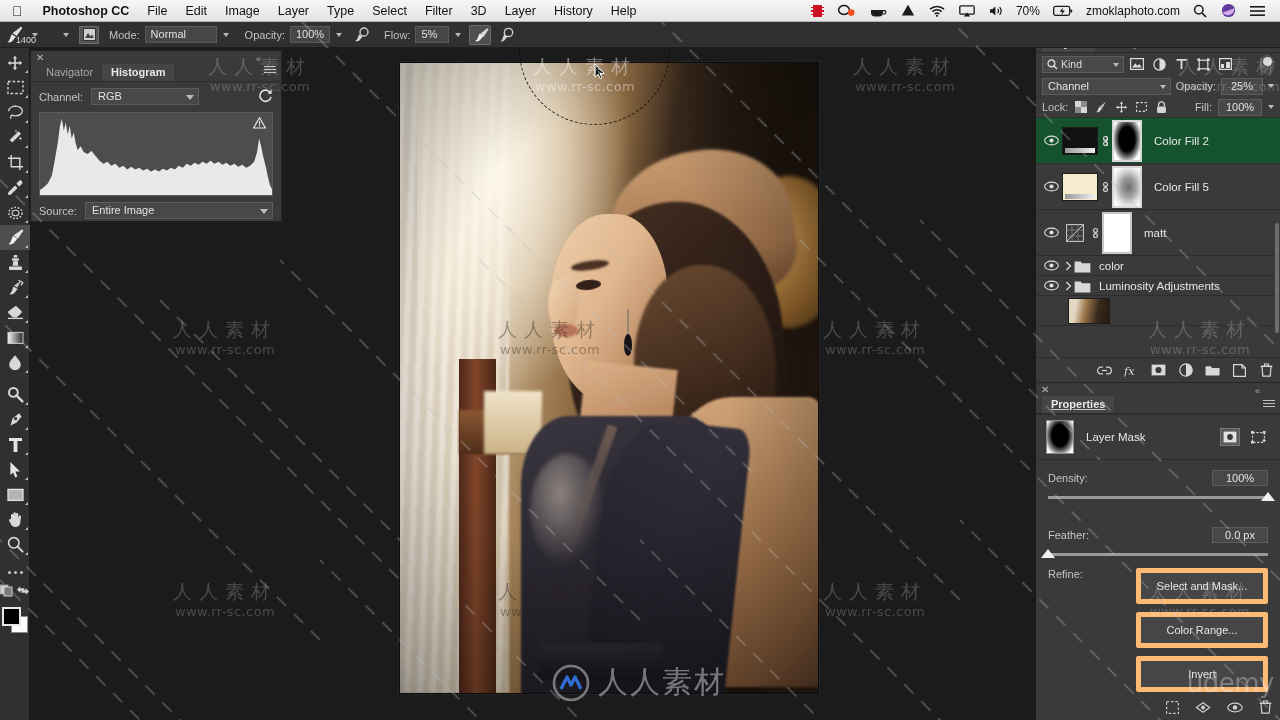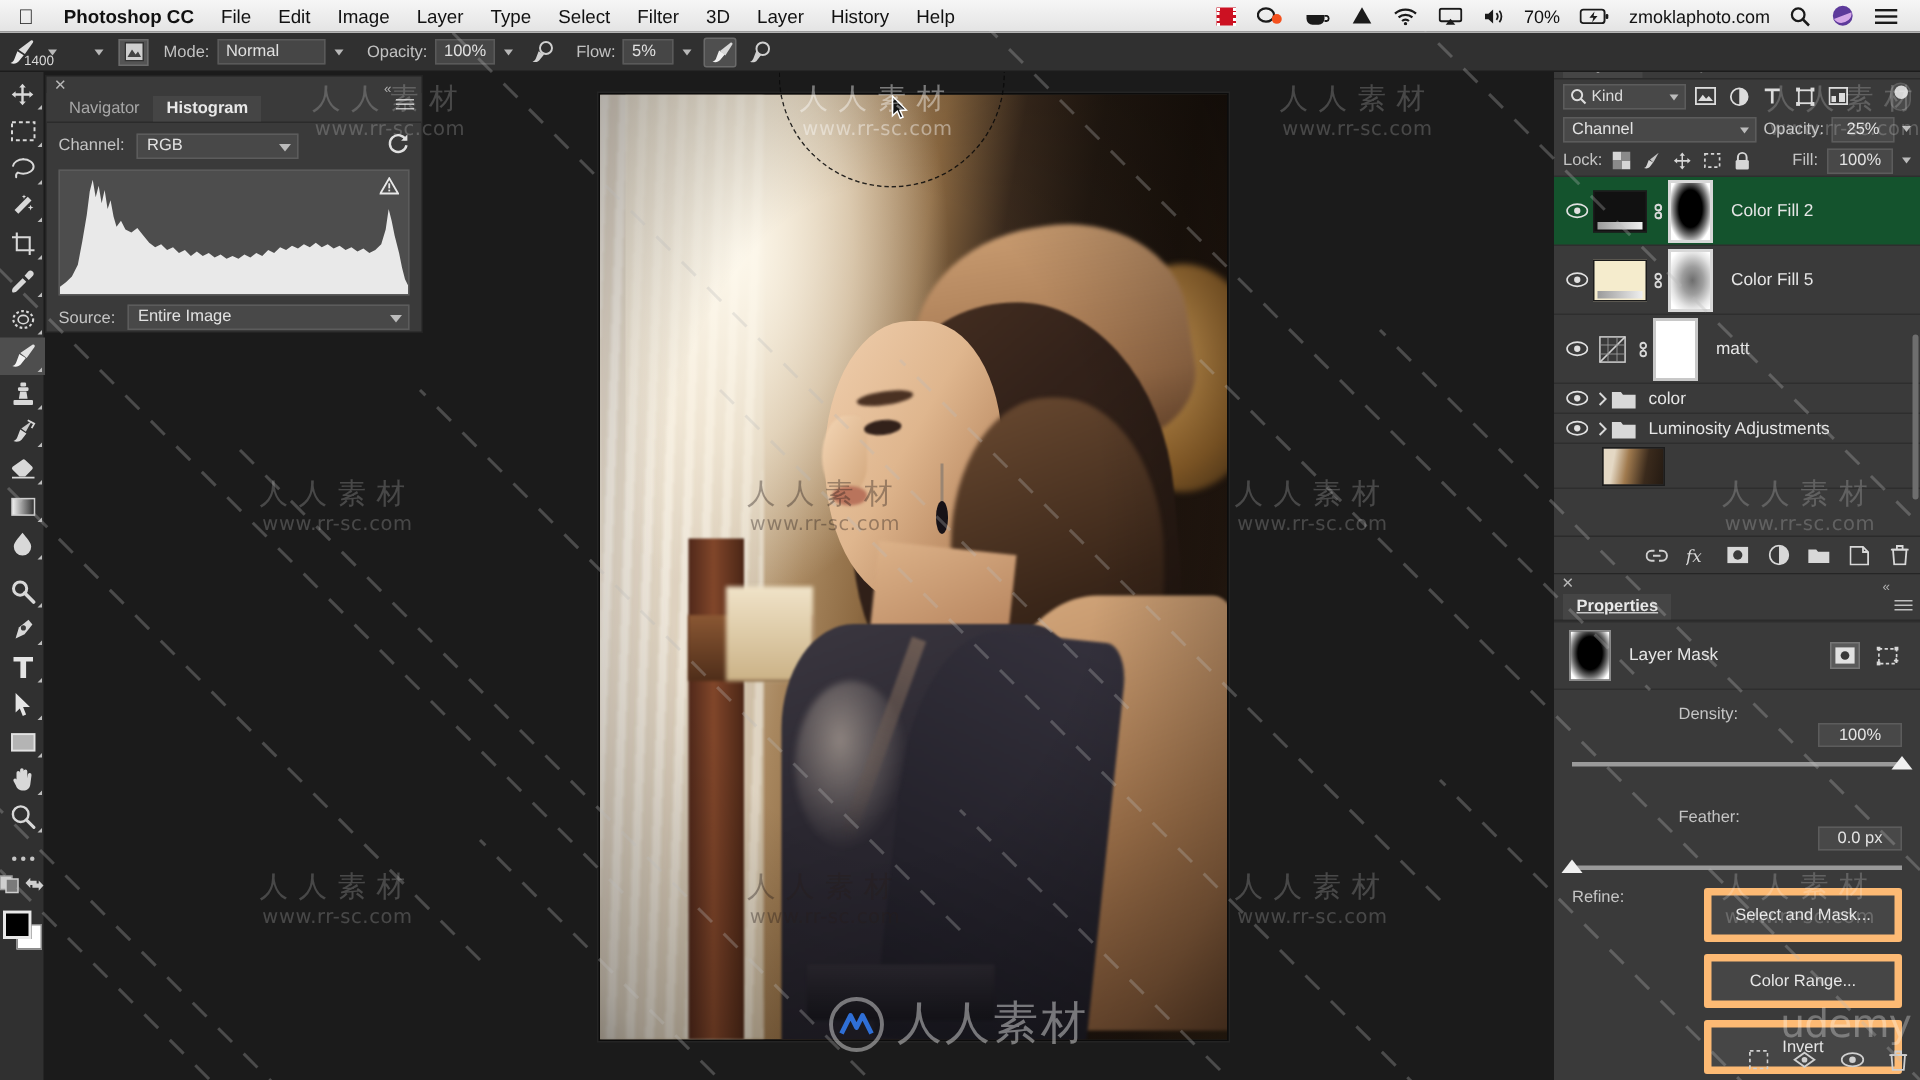--- a/index.html
+++ b/index.html
@@ -414,21 +414,21 @@
   .layermask-row {
     height: 46px; display: flex; align-items: center; padding-left: 10px;
     border-top: 1px solid #2e2e2e; border-bottom: 1px solid #2e2e2e;
   }
   .lm-thumb { width: 28px; height: 34px; border: 1px solid #8a8a8a; }
   .lm-btns { margin-left: auto; display: flex; gap: 8px; padding-right: 12px; }
   .lm-btn { width: 20px; height: 18px; display: flex; align-items: center; justify-content: center; }
   .lm-btn.on { background: #5a5a5a; border: 1px solid #767676; }
 
   .prop-slider-block { padding: 10px 12px 0; }
-  .prop-line { display: flex; align-items: center; flex-direction: column; }
+  .prop-line { display: flex; align-items: center; }
   .prop-line .lbl { width: 78px; }
   .prop-val {
     margin-left: auto; width: 56px; height: 16px; background: #484848;
     border: 1px solid #5c5c5c; text-align: center; font-size: 11px;
     color: #e4e4e4; line-height: 14px;
   }
   .slider-track {
     margin-top: 10px; height: 3px; background: #9a9a9a; position: relative;
   }
   .slider-knob {

